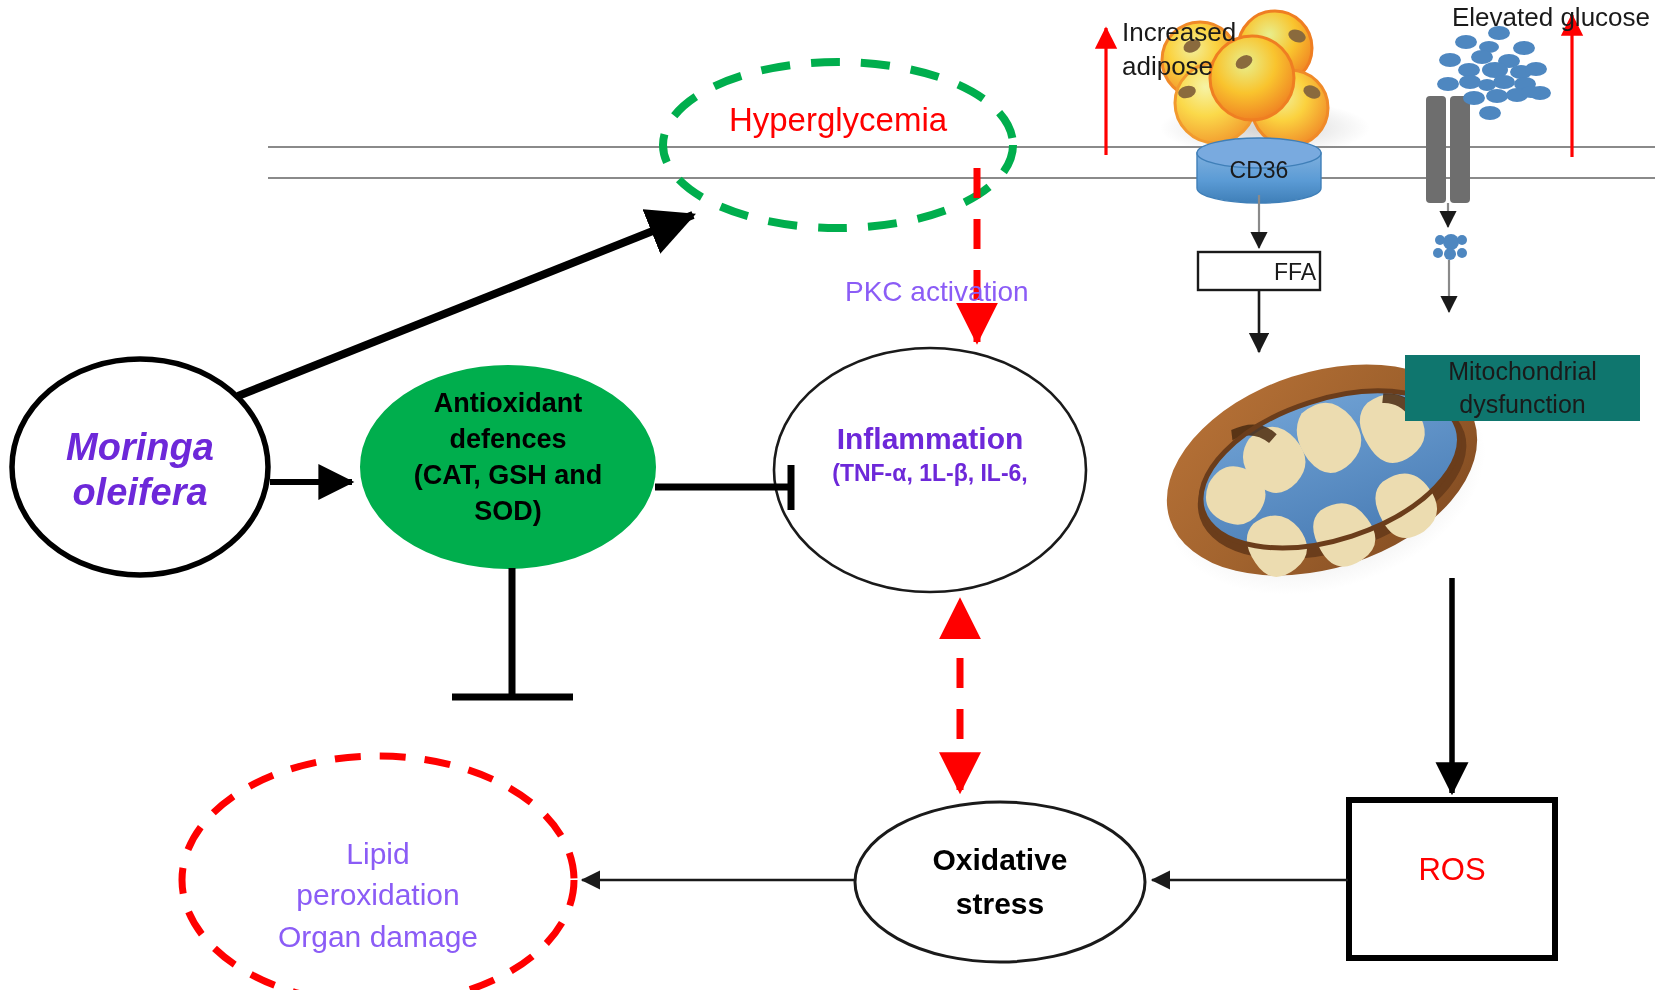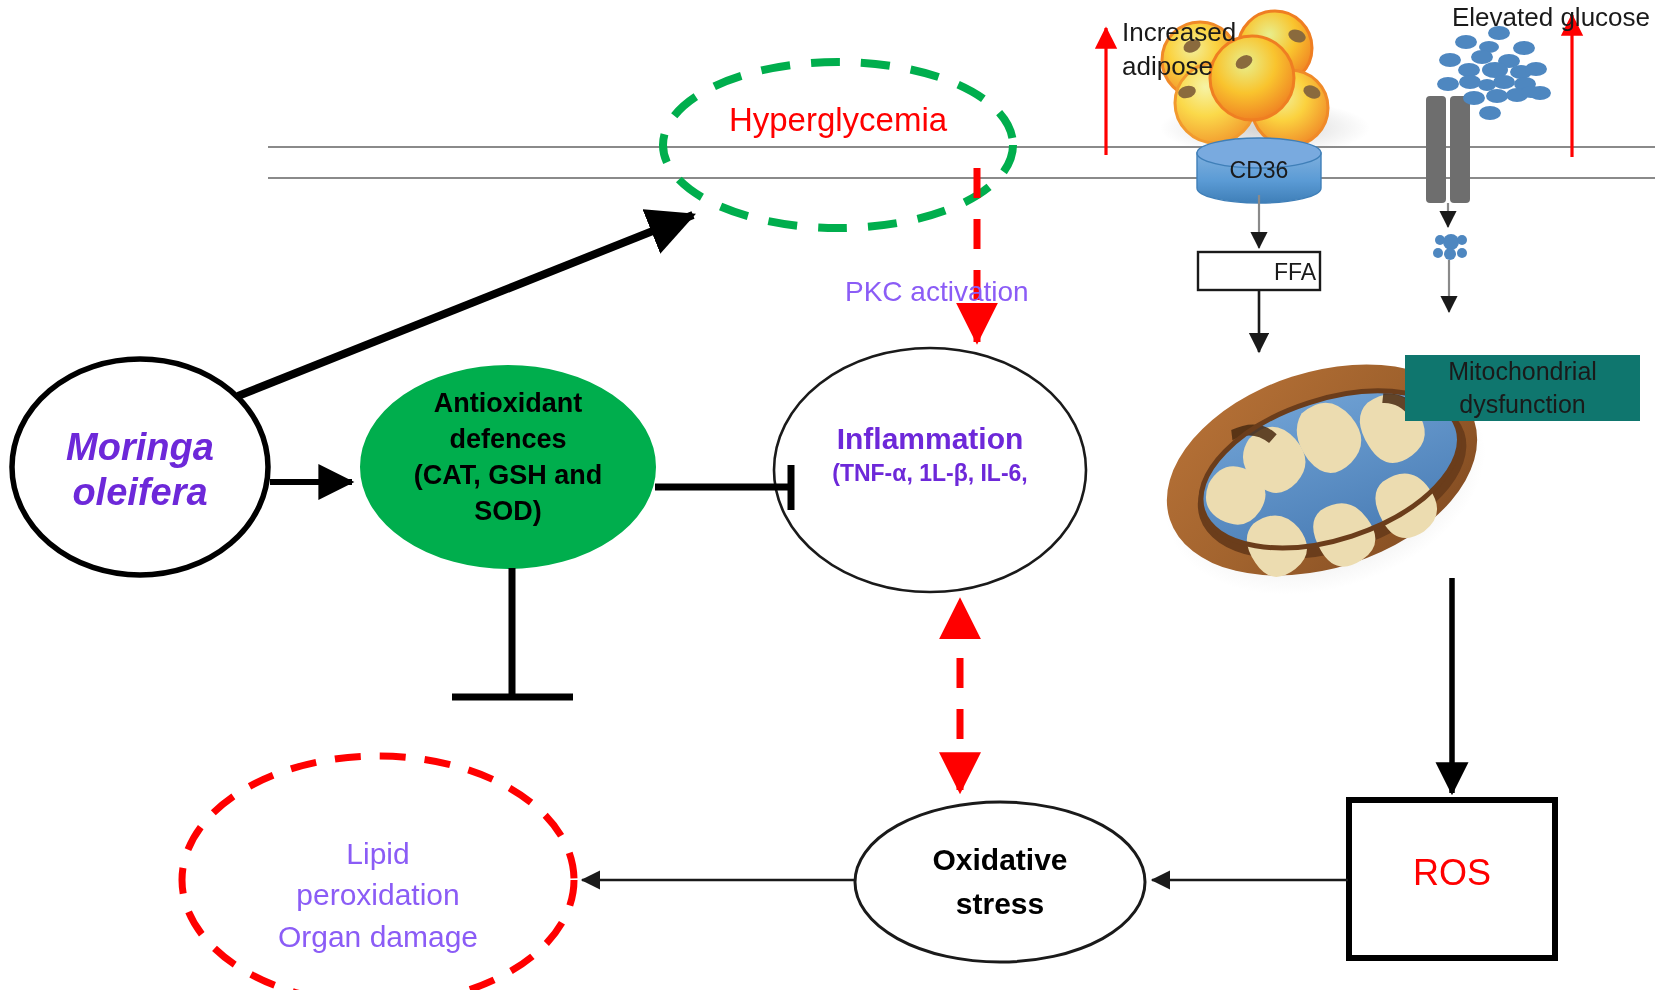--- a/index.html
+++ b/index.html
@@ -276,21 +276,21 @@
     <div>Lipid</div>
     <div>peroxidation</div>
     <div>Organ damage</div>
   </div>
 
   <div class="lbl ctr" style="left:870px;top:838px;width:260px;font-size:30px;font-weight:bold;color:#000;line-height:1.45;">
     <div>Oxidative</div>
     <div>stress</div>
   </div>
 
-  <div class="lbl ctr" style="left:1349px;top:852px;width:206px;font-size:36px;color:#ff0000;">
+  <div class="lbl ctr" style="left:1349px;top:852px;width:206px;font-size:31px;color:#ff0000;">
     <span>ROS</span>
   </div>
 
   <div class="lbl ctr" style="left:1197px;top:157px;width:124px;font-size:23px;color:#1a1a1a;">
     <span>CD36</span>
   </div>
 
   <div class="lbl ctr" style="left:1198px;top:259px;width:122px;font-size:23px;color:#1a1a1a;padding-left:36px;">
     <span>FFA</span>
   </div>

